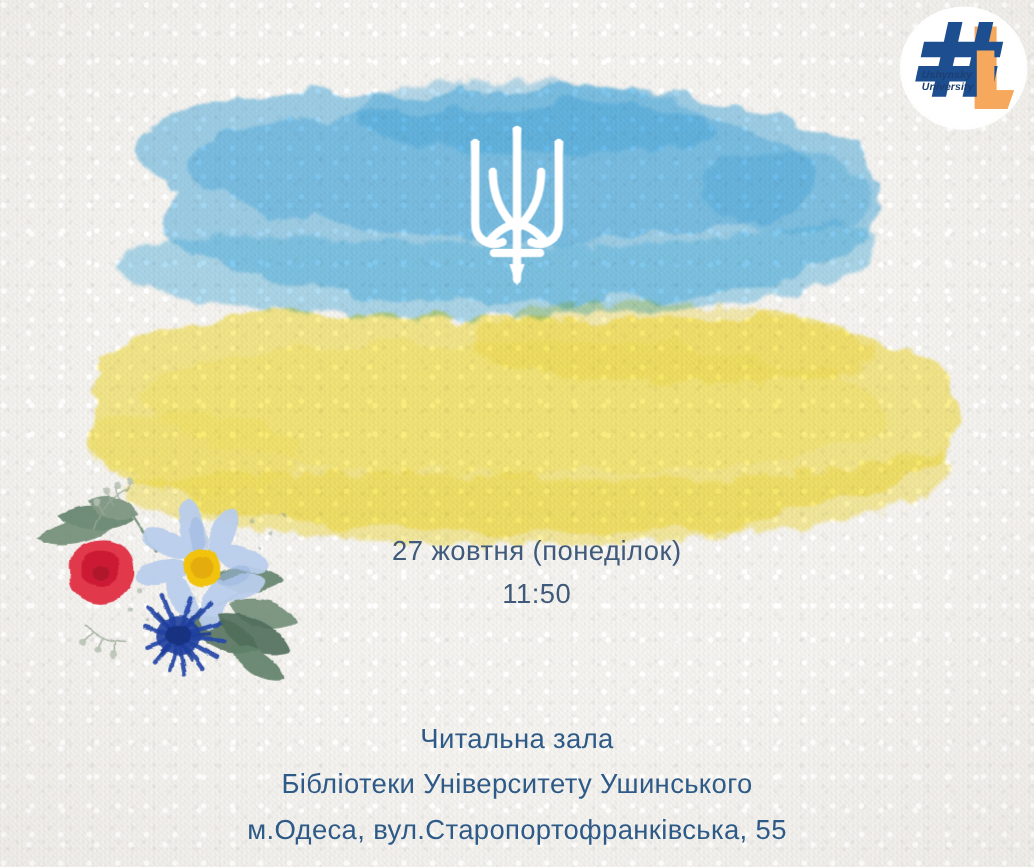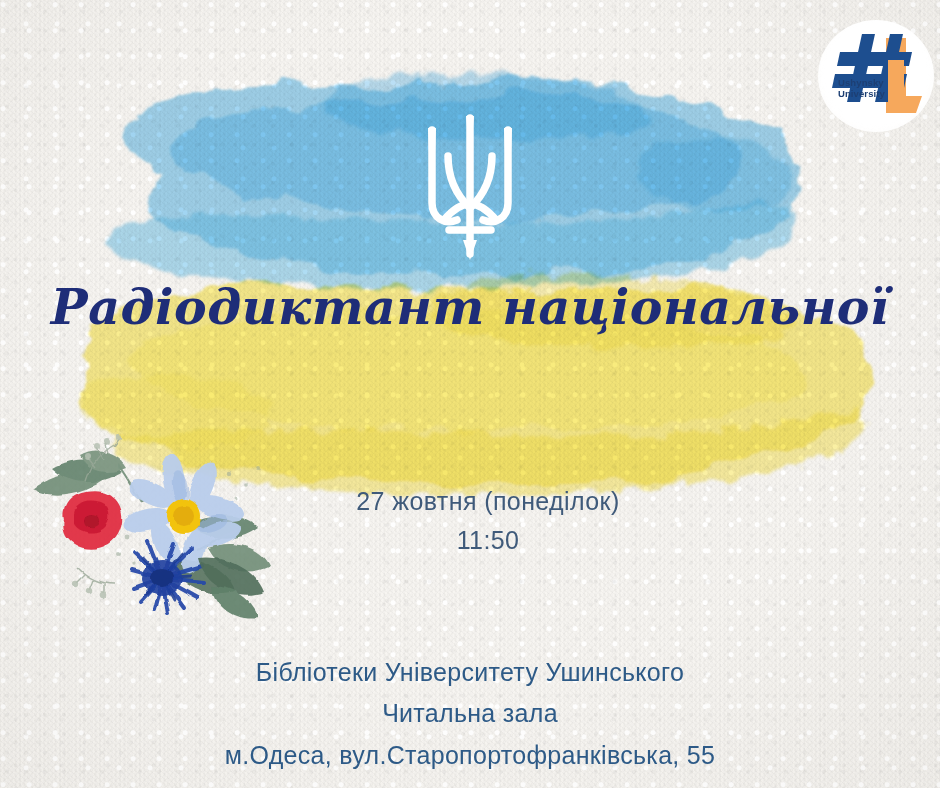--- a/index.html
+++ b/index.html
@@ -87,22 +87,22 @@
     text-align:center;
     color:#2d5a87;
     font-family:"Liberation Sans", sans-serif;
     font-size:25px;
     letter-spacing:.3px;
     line-height:1.65;
   }
 
   
   .logo{
-    position:absolute;right:6px;top:20px;
-    width:116px;height:112px;
+    position:absolute;right:6px;top:6px;
+    width:116px;height:112px;font-style:italic;
   }
   .logo-disc{
     position:absolute;inset:0;
     background:radial-gradient(circle at 50% 48%, #ffffff 0 62%, rgba(255,255,255,.88) 75%, rgba(255,255,255,0) 100%);
     border-radius:50%;
   }
   .logo-txt{
     position:absolute;left:20px;top:58px;
     width:62px;
     font-family:"Liberation Sans", sans-serif;
@@ -190,31 +190,30 @@
     </g>
     <g fill="#ffffff">
       <path d="M51 8 L59 8 L57 30 L53 30 Z"></path>
       <path d="M13 20 L21 20 L20 44 L14 44 Z"></path>
       <path d="M89 20 L97 20 L96 44 L90 44 Z"></path>
       <path d="M48 132 L62 132 L55 152 Z"></path>
     </g>
   </svg>
 
   <div class="title-block">
-    <div class="title-line title-1">Радіодиктант національної</div>
   </div>
 
   <div class="datetime">
     <div>27 жовтня (понеділок)</div>
     <div>11:50</div>
   </div>
 
   <div class="venue">
+    <div>Читальна зала</div>
     <div>Бібліотеки Університету Ушинського</div>
-    <div>Читальна зала</div>
     <div>м.Одеса, вул.Старопортофранківська, 55</div>
   </div>
 
   <div class="logo">
     <div class="logo-disc"></div>
     <svg viewBox="0 0 116 112" style="position:absolute;inset:0;">
 
       <path d="M68 18 L88 18 L88 76 L104 76 L98 93 L68 93 Z" fill="#f6a85c"></path>
 
       <g fill="#1d4e8f">

